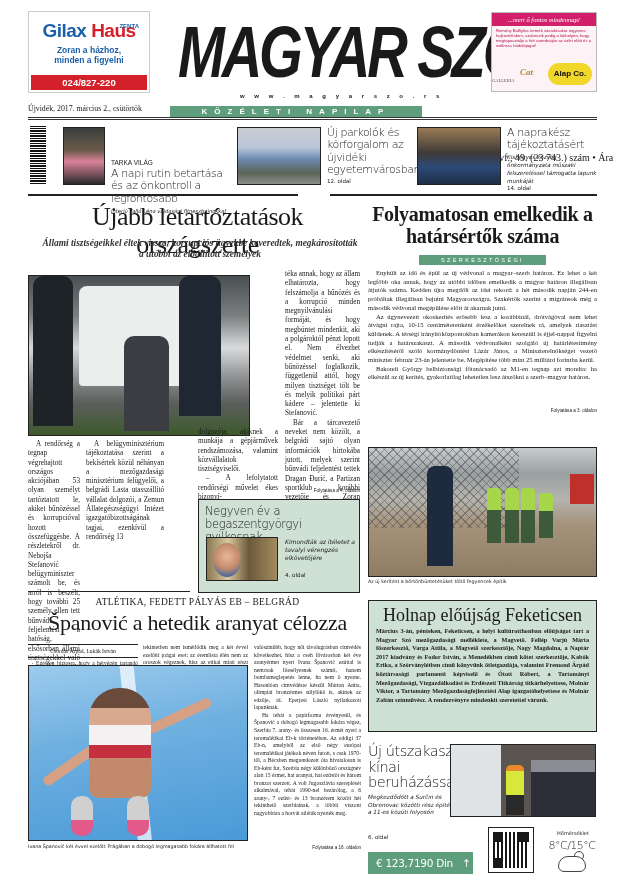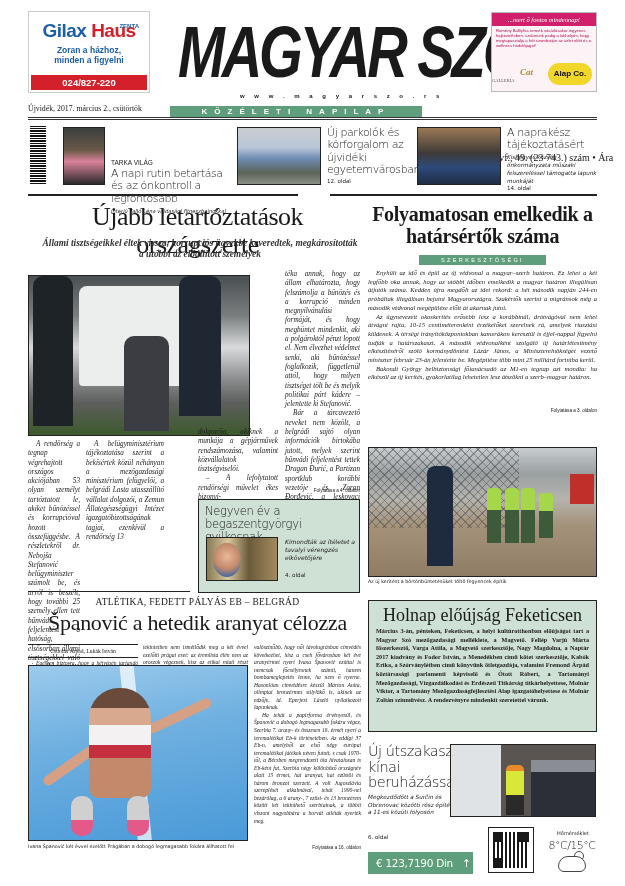--- a/index.html
+++ b/index.html
@@ -1,18 +1,18 @@
 <!DOCTYPE html>
 <html><head>
 <meta charset="utf-8">
 <style>
   * { box-sizing: border-box; margin: 0; padding: 0; }
   body { width: 625px; height: 886px; background: #fff; font-family: "Liberation Serif", serif; color: #1a1a1a; position: relative; overflow: hidden; }
   .abs { position: absolute; }
-  .body-txt { font-size: 7.2px; line-height: 9.3px; text-align: justify; font-style: italic; }
+  .body-txt { font-size: 7.2px; line-height: 9.3px; text-align: justify; }
   .body-txt p { text-indent: 8px; }
   .rule { background: #222; height: 1.5px; }
   
   .ad-left { left: 28px; top: 11px; width: 122px; height: 82px; border: 1px solid #ccc; background: #fff; }
   .ad-left .logo { text-align:center; margin-top: 8px; font-family: "Liberation Sans", sans-serif; font-weight: bold; font-size: 19px; color: #1b5fa8; letter-spacing: -0.5px; }
   .ad-left .logo .haus { color: #d4202a; }
   .ad-left .zenta { position: absolute; right: 10px; top: 11px; font-size: 6px; font-weight: bold; color: #1b5fa8; font-family: "Liberation Sans", sans-serif; }
   .ad-left .slogan { text-align:center; font-family: "Liberation Sans", sans-serif; font-weight: bold; font-size: 8.5px; color: #1b5fa8; line-height: 10px; margin-top: 3px; }
   .ad-left .phone { position: absolute; bottom: 2px; left: 2px; right: 2px; height: 15px; background: #d4202a; color: #fff; text-align:center; font-family:"Liberation Sans", sans-serif; font-weight:bold; font-size: 9.5px; line-height: 15px; }
   .masthead-title { left: 178px; top: 10px; width: 285px; height: 85px; font-family: "Liberation Sans", sans-serif; font-weight: bold; font-size: 72px; letter-spacing: -4px; transform: scaleX(0.78); transform-origin: left top; white-space: nowrap; line-height: 85px; font-style: italic; }

